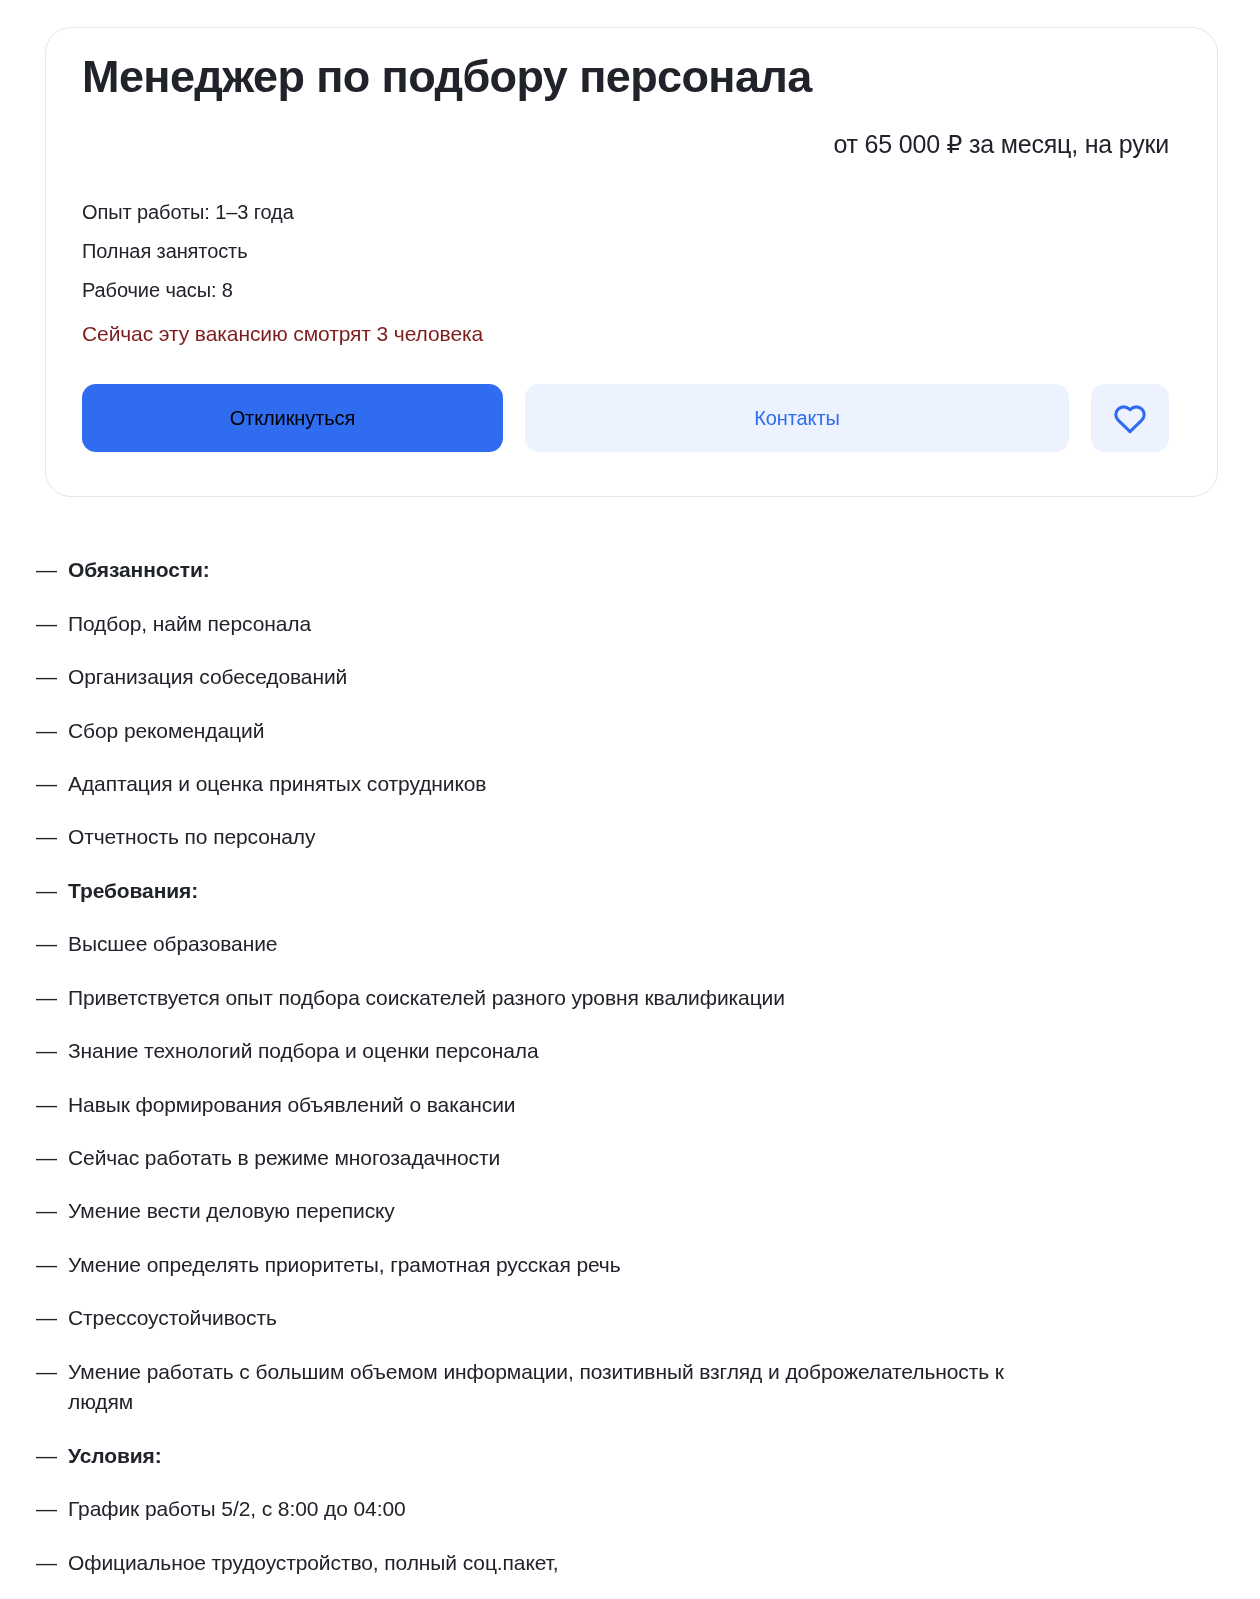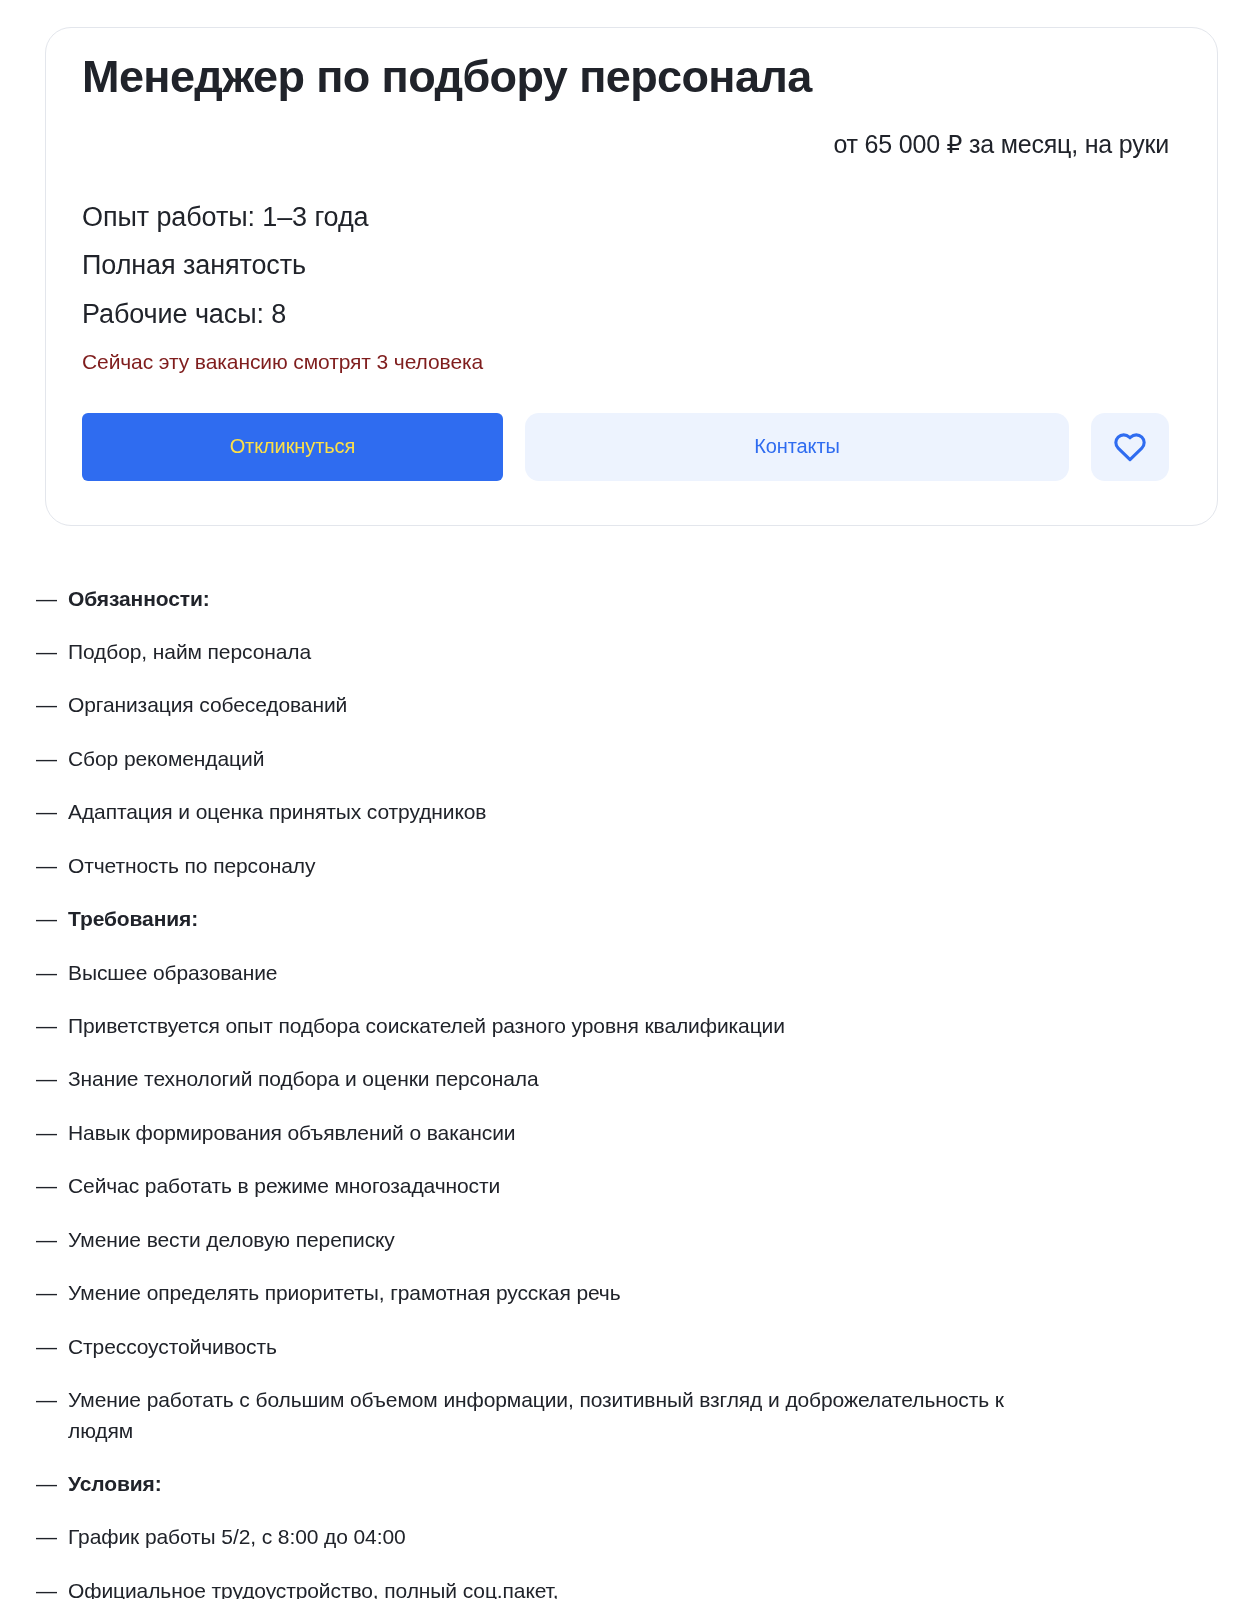--- a/index.html
+++ b/index.html
@@ -45,21 +45,21 @@
     margin: 0 0 38px 0;
     letter-spacing: -0.2px;
     text-align: right;
   }
   .meta-list {
     margin: 0;
     padding: 0;
     list-style: none;
   }
   .meta-item {
-    font-size: 27px;
+    font-size: 20px;
     line-height: 1.35;
     color: #20232a;
     margin-bottom: 12px;
     letter-spacing: -0.1px;
   }
   .viewers {
     font-size: 21px;
     line-height: 1.35;
     color: #7f1d1d;
     margin-top: 16px;
@@ -81,23 +81,22 @@
     letter-spacing: -0.1px;
     cursor: pointer;
     height: 68px;
     display: flex;
     align-items: center;
     justify-content: center;
     padding: 0;
   }
   .btn-primary {
     background: #2f6cf0;
-    color: #fde047;
+    color: #000000;
     width: 422px;
-    border-radius: 6px;
   }
   .btn-secondary {
     background: #edf3fe;
     color: #2f6cf0;
     width: 546px;
   }
   .btn-fav {
     background: #edf3fe;
     width: 78px;
     border-radius: 14px;

